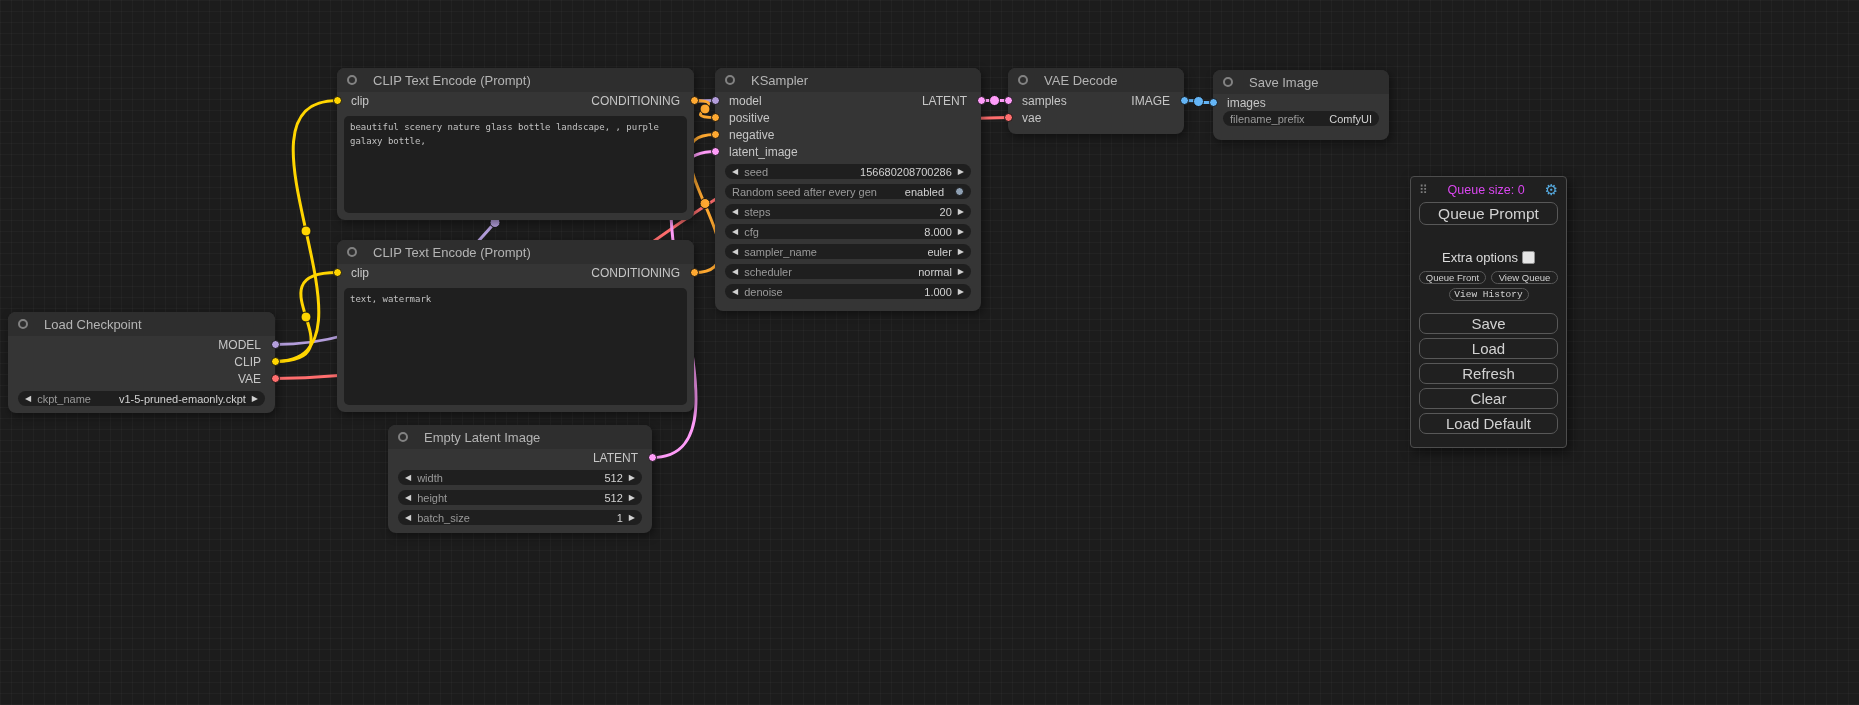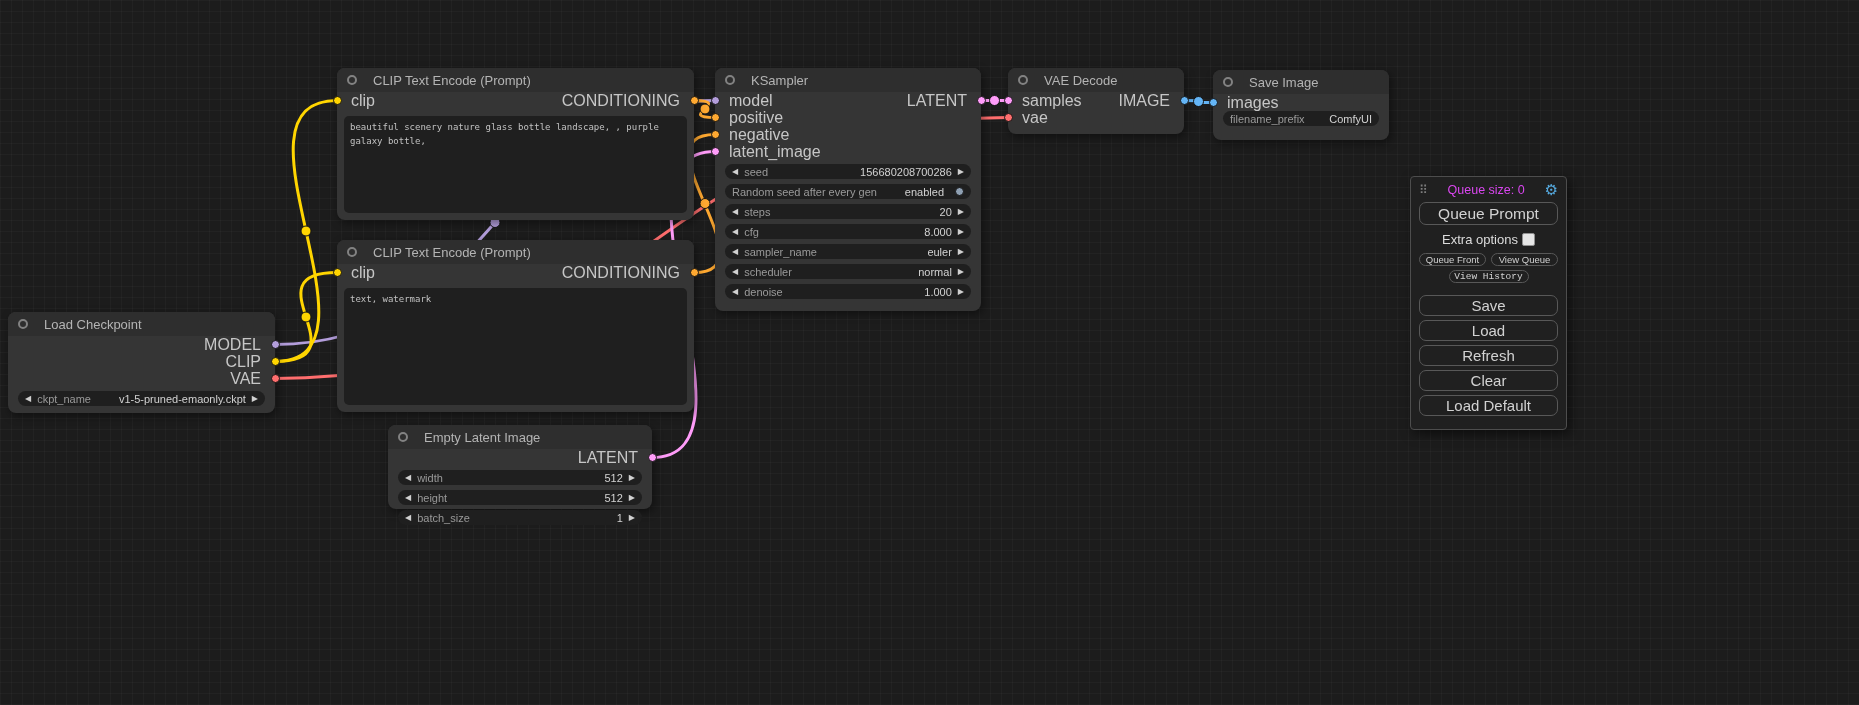--- a/index.html
+++ b/index.html
@@ -16,21 +16,21 @@
   .link-dot { stroke:#141414; stroke-width:1; }
 
   .node { position:absolute; z-index:2; background:#353535; border-radius:8px;
     box-shadow:2px 3px 10px rgba(0,0,0,.45); }
   .ntitle { height:24px; background:#2e2e2e; border-radius:8px 8px 0 0;
     display:flex; align-items:center; gap:16px; padding:0 10px;
     color:#b4b4b4; font-size:13px; white-space:nowrap; }
   .ndot { width:10px; height:10px; border-radius:50%; border:2px solid #828282; flex:none; }
 
   .srow { height:17px; display:flex; align-items:center; position:relative;
-    font-size:16px; color:#c6c6c6; padding:0 14px; }
+    font-size:12px; color:#c6c6c6; padding:0 14px; }
   .spacer { flex:1; }
   .slot { position:absolute; top:50%; margin-top:-4.5px; width:9px; height:9px;
     border-radius:50%; border:1px solid #141414; }
   .slot.in { left:-4.5px; }
   .slot.out { right:-4.5px; }
 
   .widgets { padding-top:4px; }
   .widget { height:15px; margin:0 10px 5px; background:#1f1f1f; border-radius:8px;
     display:flex; align-items:center; padding:0 7px; font-size:11px; gap:6px; }
   .warrow { font-size:8px; color:#d0d0d0; line-height:1; flex:none; }
@@ -47,21 +47,21 @@
   #menu { position:absolute; left:1410px; top:176px; width:157px; z-index:3;
     background:#202020; border:1px solid #4d4d4d; border-radius:4px;
     padding:5px 8px 9px; box-shadow:3px 4px 12px rgba(0,0,0,.55); color:#ccc; }
   .mhead { display:flex; align-items:center; justify-content:space-between; margin-bottom:5px; }
   .drag { color:#7d7d7d; font-size:12px; cursor:move; }
   .qsize { font-size:12.5px; color:#d946ef; }
   .gear { color:#55a9de; font-size:15px; line-height:1; cursor:pointer; }
   button { font-family:inherit; cursor:pointer; }
   .btn { display:block; width:100%; background:#202020; border:1px solid #585858;
     border-radius:7px; color:#d2d2d2; }
-  .queue-prompt { height:23px; font-size:15.5px; margin-bottom:7px; }
+  .queue-prompt { height:23px; font-size:15.5px; margin-bottom:25px; }
   .extra { display:flex; align-items:center; justify-content:center; gap:4px;
     font-size:13px; margin-bottom:6px; color:#dcdcdc; }
   .checkbox { width:13px; height:13px; background:#e6e6e6; border:1px solid #909090;
     border-radius:2px; cursor:pointer; }
   .small-row { display:flex; gap:5px; margin-bottom:4px; }
   .btn-small { flex:1; font-size:9.5px; height:13px; border-radius:7px; padding:0; }
   .view-history { width:80px; margin:4px auto 12px; flex:none;font-family:Liberation Mono, monospace; }
   .btn-big { height:21px; font-size:15px; margin-bottom:4px; }
 </style>
 </head>
@@ -143,21 +143,21 @@
     <div class="srow">
       <span class="slot in" style="background: rgb(255, 213, 0);"></span>
       <span>clip</span>
       <span class="spacer"></span>
       <span>CONDITIONING</span>
       <span class="slot out" style="background: rgb(255, 169, 49);"></span>
     </div>
     <div class="ptext">text, watermark</div>
   </div>
 
-  <div class="node" style="left:388px;top:425px;width:264px;height:84px;">
+  <div class="node" style="left:388px;top:425px;width:264px;height:108px;">
     <div class="ntitle">
       <span class="ndot"></span>
       <span>Empty Latent Image</span>
     </div>
     <div class="srow">
       <span class="spacer"></span>
       <span>LATENT</span>
       <span class="slot out" style="background: rgb(255, 156, 249);"></span>
     </div>
     <div class="widgets">

